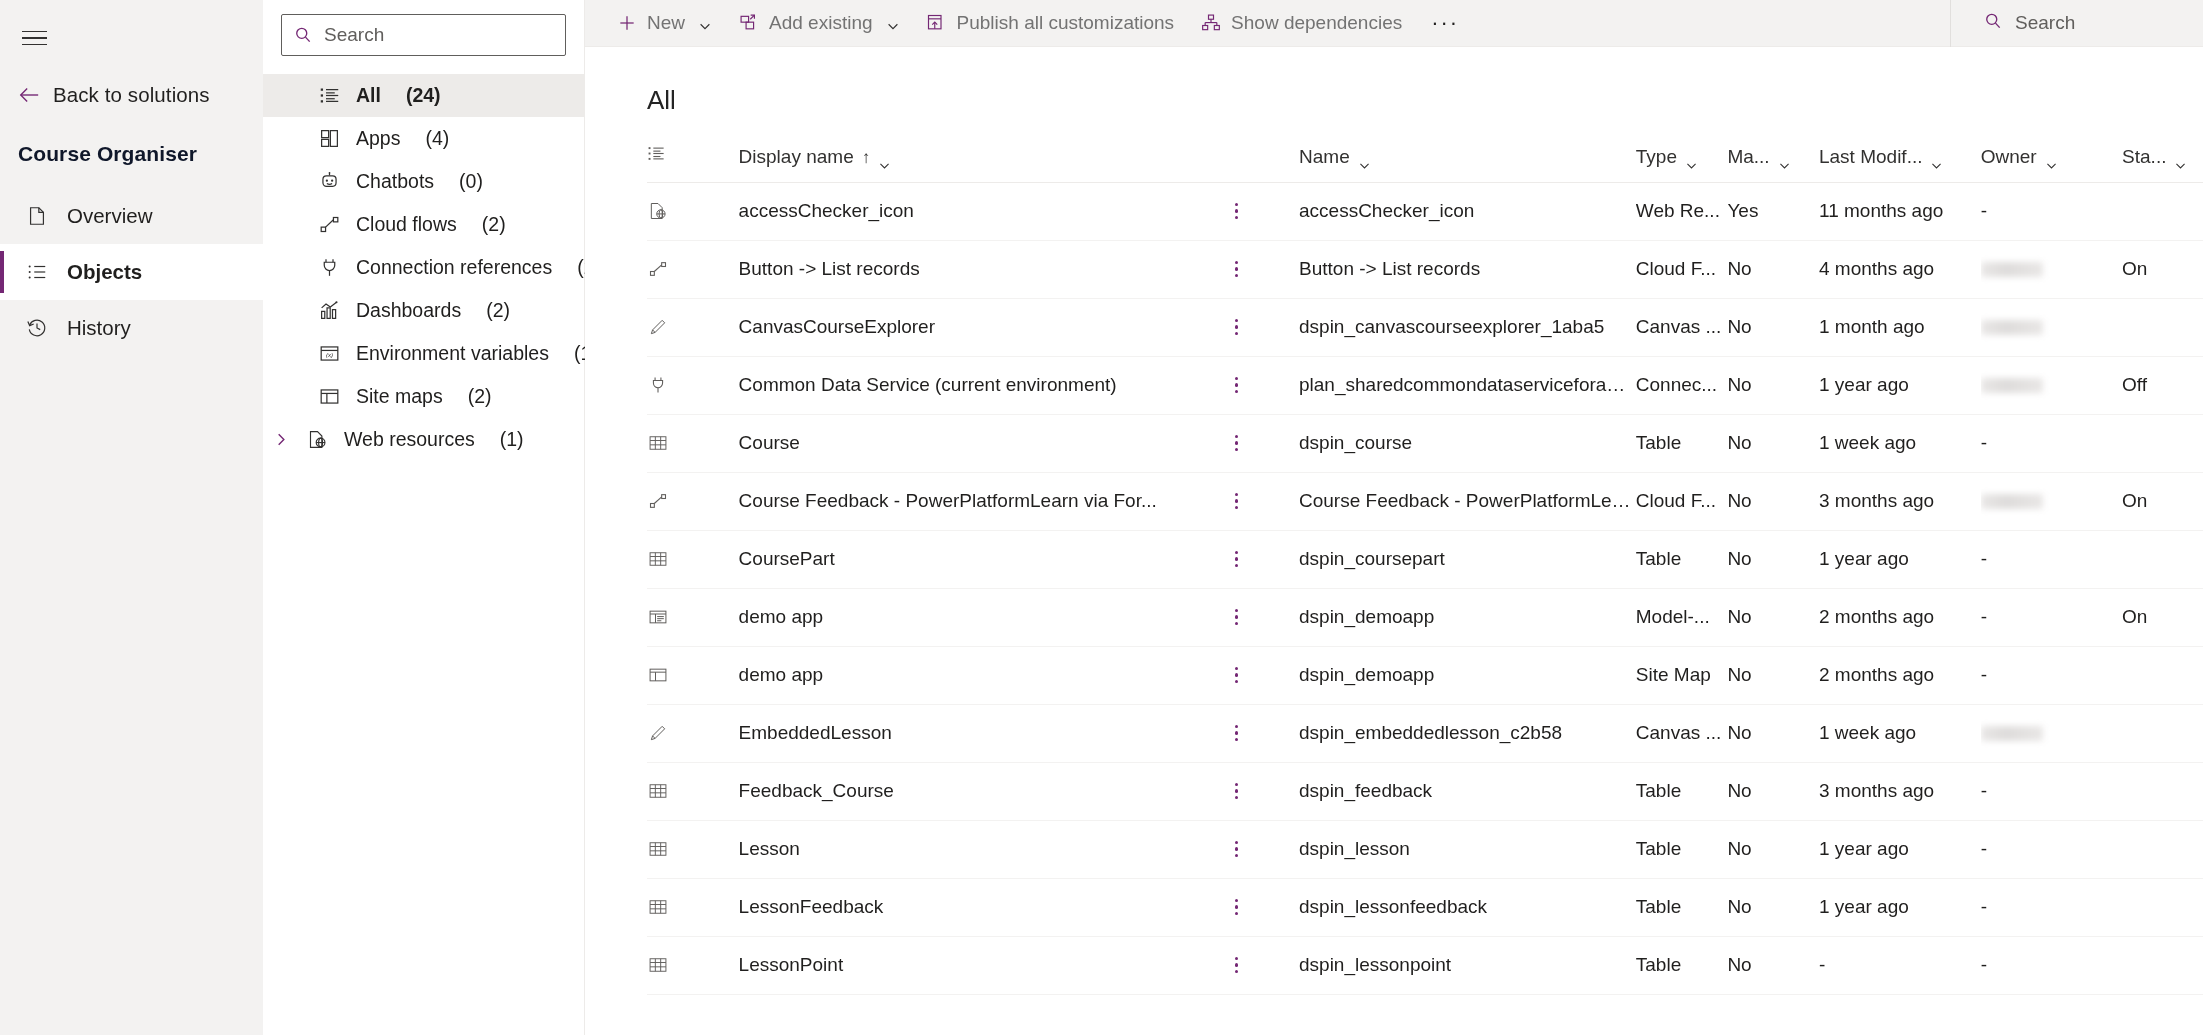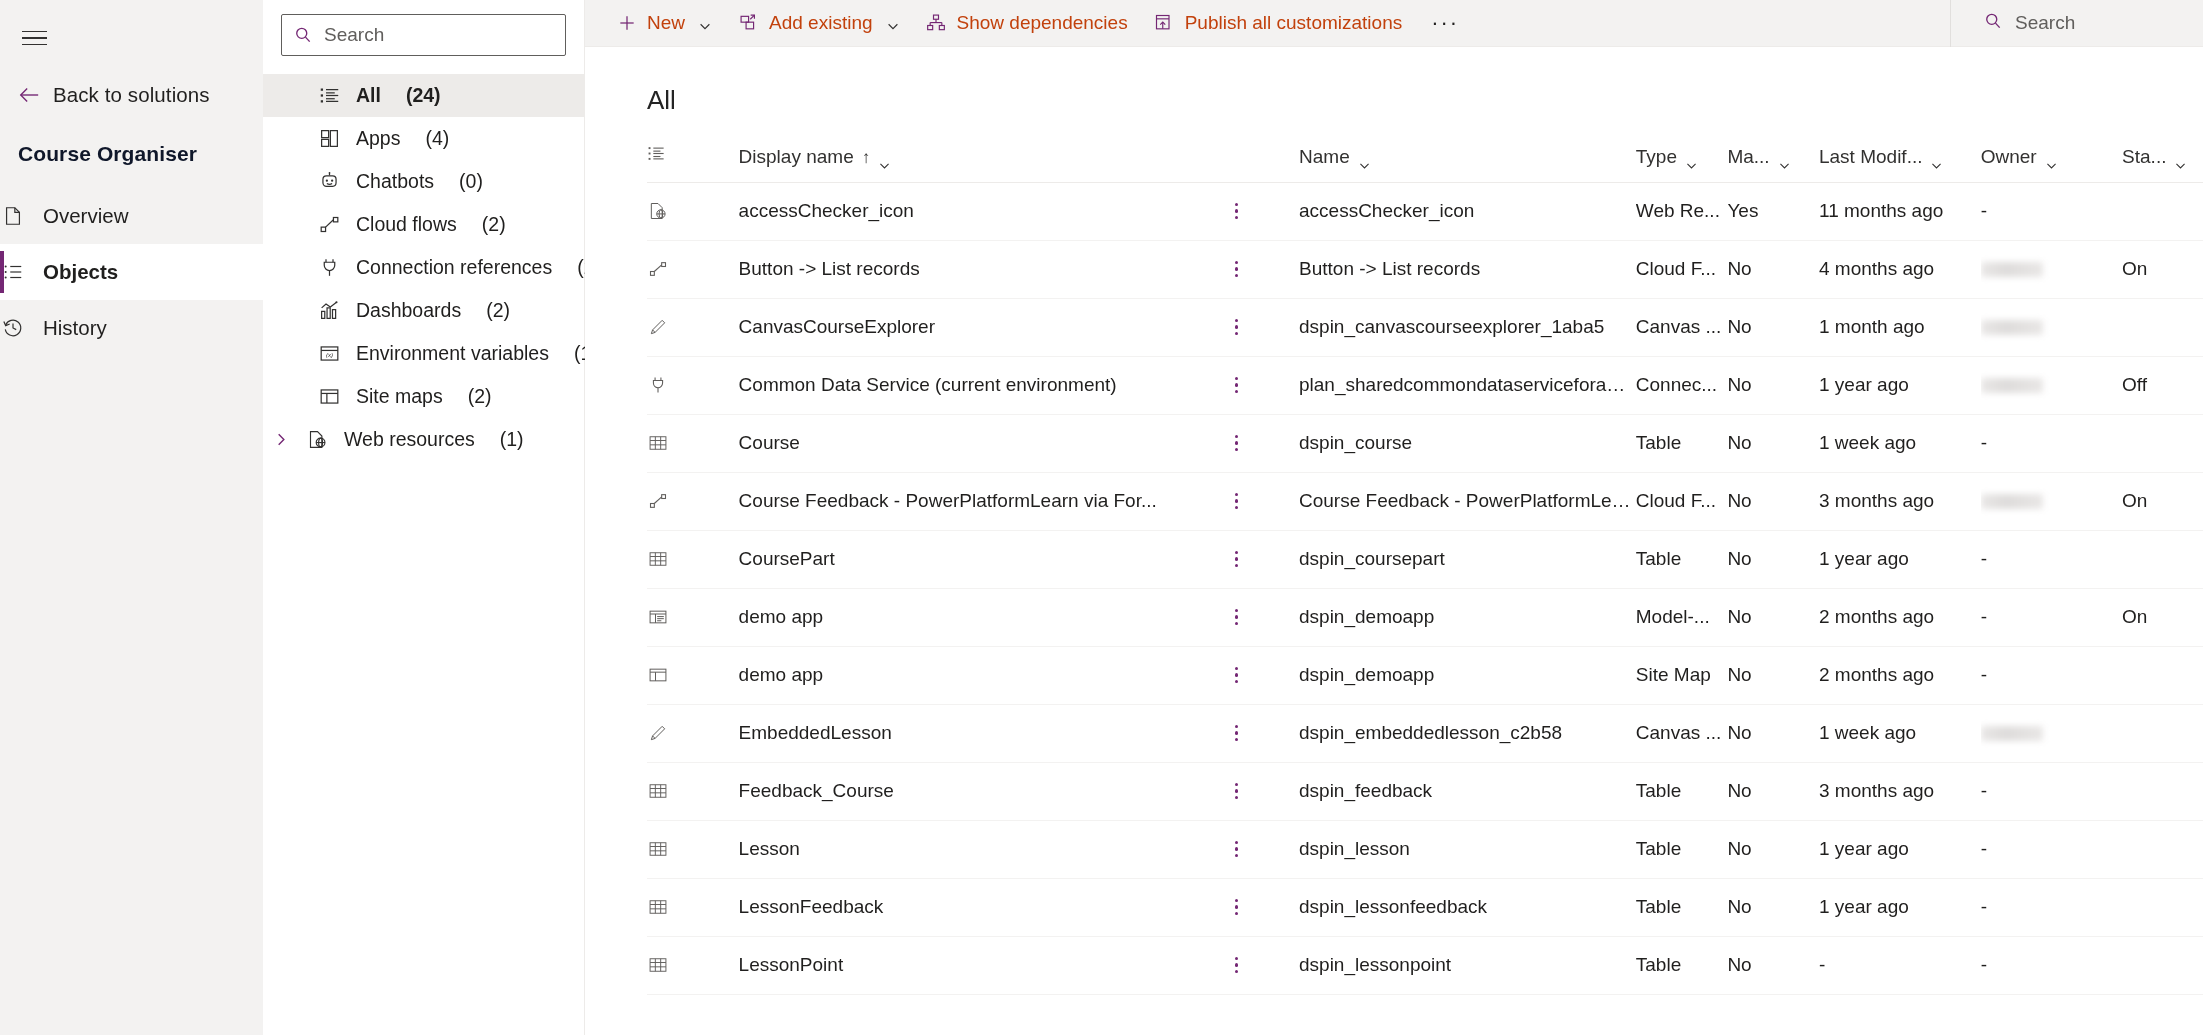--- a/index.html
+++ b/index.html
@@ -38,21 +38,21 @@
   .back-label { font-size: 20.5px; color: #201f1e; letter-spacing: .1px; }
 
   .sol-title {
     font-size: 21px; font-weight: bold; color: #0f172a;
     padding: 24px 0 0 18px; letter-spacing: .1px;
   }
 
   .rail-nav { margin-top: 22px; }
   .rail-item {
     display: flex; align-items: center; gap: 18px;
-    height: 56px; padding-left: 1px;
+    height: 56px; padding-left: 25px;
     cursor: pointer; position: relative;
     font-size: 20.5px; color: #201f1e;
   }
   .rail-item.selected { background: #ffffff; font-weight: bold; }
   .rail-item.selected::before {
     content: ""; position: absolute; left: 0; top: 7px;
     width: 4px; height: 42px; background: #742774;
   }
   .rail-item .ico { width: 24px; height: 24px; flex: none; display:flex; align-items:center; justify-content:center; }
 
@@ -98,21 +98,21 @@
   .cmdbar {
     height: 47px; min-height: 47px;
     background: #f3f2f1;
     display: flex; align-items: center;
     border-bottom: 1px solid #edebe9;
   }
   .cmdleft { display: flex; align-items: center; padding-left: 18px; gap: 0; flex: 1; }
   .cmdbtn {
     display: flex; align-items: center; gap: 10px;
     height: 47px; padding: 0 13px; cursor: pointer;
-    font-size: 19px; color: #c2410c; white-space: nowrap;
+    font-size: 19px; color: #737373; white-space: nowrap;
   }
   .cmdbtn .cico { width: 21px; height: 21px; flex: none; display:flex; align-items:center; justify-content:center; }
   .cmdbtn .caret { width: 14px; height: 14px; margin-left: 3px; flex:none; }
   .cmd-overflow { font-size: 22px; color: #201f1e; letter-spacing: 2px; padding: 0 16px; cursor: pointer; line-height: 1; }
   .cmdright {
     width: 253px; min-width: 253px; height: 47px;
     border-left: 1px solid #e1dfdd;
     display: flex; align-items: center; gap: 12px; padding-left: 32px;
     cursor: text;
   }
@@ -404,42 +404,42 @@
           <span class="caret">
             <svg viewBox="0 0 16 16" width="14" height="14" fill="none" stroke="#323130" stroke-width="1.3">
                 <polyline points="3,6 8,11 13,6"></polyline>
               </svg>
           </span>
         </div>
 
         <div class="cmdbtn">
           <span class="cico">
             <svg viewBox="0 0 24 24" width="20" height="20" fill="none" stroke="#742774" stroke-width="1.4">
+              <rect x="3" y="3" width="15" height="16"></rect>
+                <line x1="3" y1="7" x2="18" y2="7"></line>
+              <line x1="10.5" y1="19" x2="10.5" y2="11"></line>
+                <polyline points="7.5,14 10.5,11 13.5,14"></polyline>
+            </svg>
+          </span>
+          <span>Publish all customizations</span>
+        </div>
+
+        <div class="cmdbtn">
+          <span class="cico">
+            <svg viewBox="0 0 24 24" width="20" height="20" fill="none" stroke="#742774" stroke-width="1.4">
               <rect x="9" y="2.5" width="6" height="5"></rect>
                 <rect x="2" y="15" width="6" height="5"></rect>
                 <rect x="16" y="15" width="6" height="5"></rect>
               <line x1="12" y1="7.5" x2="12" y2="11.5"></line>
                 <line x1="5" y1="11.5" x2="19" y2="11.5"></line>
               <line x1="5" y1="11.5" x2="5" y2="15"></line>
                 <line x1="19" y1="11.5" x2="19" y2="15"></line>
             </svg>
           </span>
           <span>Show dependencies</span>
-        </div>
-
-        <div class="cmdbtn">
-          <span class="cico">
-            <svg viewBox="0 0 24 24" width="20" height="20" fill="none" stroke="#742774" stroke-width="1.4">
-              <rect x="3" y="3" width="15" height="16"></rect>
-                <line x1="3" y1="7" x2="18" y2="7"></line>
-              <line x1="10.5" y1="19" x2="10.5" y2="11"></line>
-                <polyline points="7.5,14 10.5,11 13.5,14"></polyline>
-            </svg>
-          </span>
-          <span>Publish all customizations</span>
         </div>
 
         <div class="cmd-overflow">···</div>
       </div>
 
       <div class="cmdright">
         <span class="sico">
           <svg viewBox="0 0 24 24" width="20" height="20" fill="none" stroke="#742774" stroke-width="1.6">
               <circle cx="10.5" cy="10" r="6"></circle>
               <line x1="15" y1="14.5" x2="20" y2="20"></line>

